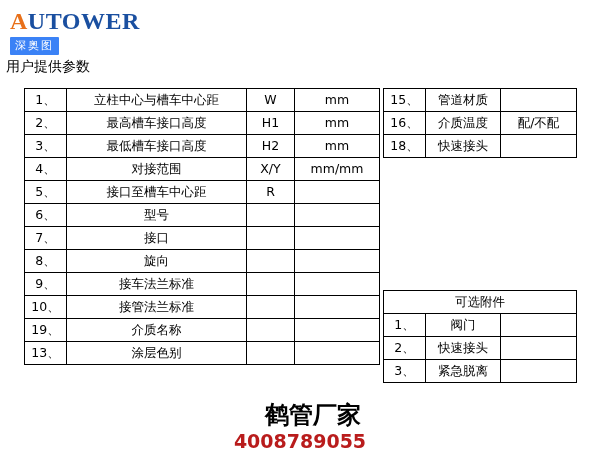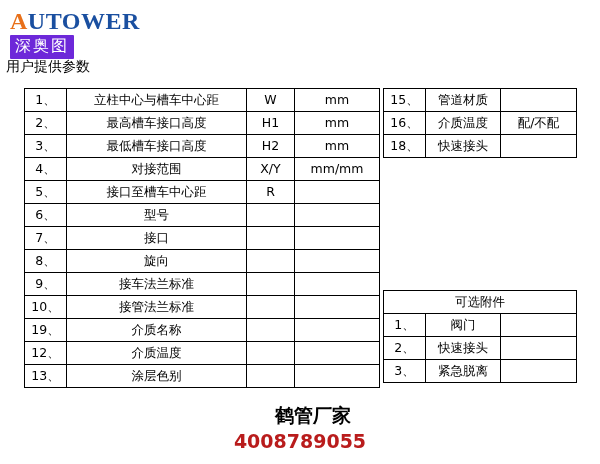--- a/index.html
+++ b/index.html
@@ -29,23 +29,23 @@
     letter-spacing: 0.5px;
     color: #1a4fa0;
     line-height: 26px;
   }
   .logo-text .accent {
     color: #e8701a;
   }
   .logo-sub {
     margin-top: 1px;
     display: inline-block;
-    background: #6d28d9;
+    background: #3b82f6;
     color: #ffffff;
-    font-size: 16px;
+    font-size: 11px;
     padding: 1px 5px 2px 5px;
     letter-spacing: 2px;
     border-radius: 1px;
   }
   .section-title {
     position: absolute;
     left: 6px;
     top: 58px;
     font-size: 14px;
     color: #000;
@@ -102,21 +102,21 @@
   #acc-table col.c-val { width: 76px; }
 
   .footer {
     position: absolute;
     left: 0;
     right: 0;
     top: 402px;
     text-align: center;
   }
   .footer .f1 {
-    font-size: 19px;
+    font-size: 24px;
     font-weight: bold;
     color: #000000;
     line-height: 26px;
     margin-left: 26px;
   }
   .footer .f2 {
     font-size: 19px;
     font-weight: bold;
     color: #b91c1c;
     line-height: 26px;
@@ -200,26 +200,20 @@
       <td class="blank"></td>
       <td class="blank"></td>
     </tr>
     <tr>
       <td>19、</td>
       <td>介质名称</td>
       <td class="blank"></td>
       <td class="blank"></td>
     </tr>
     <tr>
-      <td>12、</td>
-      <td>介质温度</td>
-      <td class="blank"></td>
-      <td class="blank"></td>
-    </tr>
-    <tr>
       <td>13、</td>
       <td>涂层色别</td>
       <td class="blank"></td>
       <td class="blank"></td>
     </tr>
   </tbody>
 </table>
 
 <table class="tbl" id="right-table">
   <colgroup>

